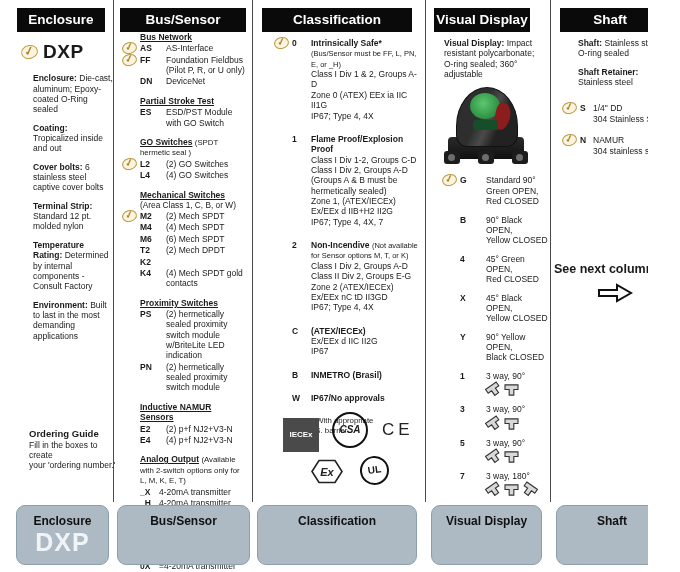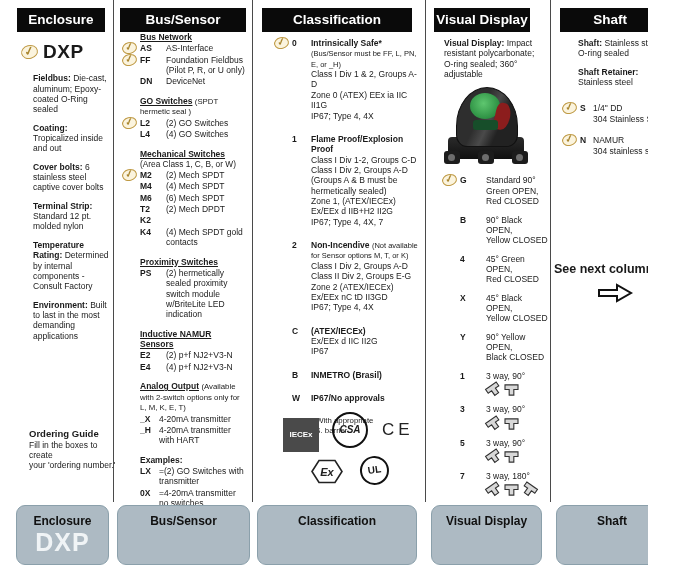--- a/index.html
+++ b/index.html
@@ -115,21 +115,21 @@
   <div class="vsep" style="left:425px"></div>
   <div class="vsep" style="left:550px"></div>
 
   <div class="col col1">
     <div class="hdr hdr1">Enclosure</div>
     <div class="dxp-row">
       <span class="check big">✓</span>
       <span class="dxp-model">DXP</span>
     </div>
     <div class="c1-specs">
-      <p><b>Fieldbus:</b> <span>Die-cast, aluminum; Epoxy-coated O-Ring sealed</span></p>
+      <p><b>Enclosure:</b> <span>Die-cast, aluminum; Epoxy-coated O-Ring sealed</span></p>
       <p><b>Coating:</b> <span>Tropicalized inside and out</span></p>
       <p><b>Cover bolts:</b> <span>6 stainless steel captive cover bolts</span></p>
       <p><b>Terminal Strip:</b> <span>Standard 12 pt. molded nylon</span></p>
       <p><b>Temperature Rating:</b> <span>Determined by internal components - Consult Factory</span></p>
       <p><b>Environment:</b> <span>Built to last in the most demanding applications</span></p>
     </div>
     <div class="ordering">
       <div class="og-title">Ordering Guide</div>
       <div class="pre">Fill in the boxes to
 create
@@ -151,20 +151,27 @@
         <span class="check check-abs">✓</span>
         <span class="code">FF</span>
         <span class="desc">Foundation Fieldbus (Pilot P, R, or U only)</span>
       </div>
       <div class="row">
         <span class="code">DN</span>
         <span class="desc">DeviceNet</span>
       </div>
     </div>
 
+    <div class="sec">
+      <div class="sec-title">Partial Stroke Test</div>
+      <div class="row">
+        <span class="code">ES</span>
+        <span class="desc">ESD/PST Module with GO Switch</span>
+      </div>
+    </div>
 
     <div class="sec">
       <div><span class="sec-title">GO Switches</span> <span class="sec-note">(SPDT hermetic seal )</span></div>
       <div class="row">
         <span class="check check-abs">✓</span>
         <span class="code">L2</span>
         <span class="desc">(2) GO Switches</span>
       </div>
       <div class="row">
         <span class="code">L4</span>
@@ -199,20 +206,24 @@
         <span class="code">K4</span>
         <span class="desc">(4) Mech SPDT gold contacts</span>
       </div>
     </div>
 
     <div class="sec">
       <div class="sec-title">Proximity Switches</div>
       <div class="row">
         <span class="code">PS</span>
         <span class="desc">(2) hermetically sealed proximity switch module w/BriteLite LED indication</span>
+      </div>
+      <div class="row">
+        <span class="code">PN</span>
+        <span class="desc">(2) hermetically sealed proximity switch module</span>
       </div>
     </div>
 
     <div class="sec">
       <div class="sec-title">Inductive NAMUR Sensors</div>
       <div class="row">
         <span class="code">E2</span>
         <span class="desc">(2) p+f NJ2+V3-N</span>
       </div>
       <div class="row">

